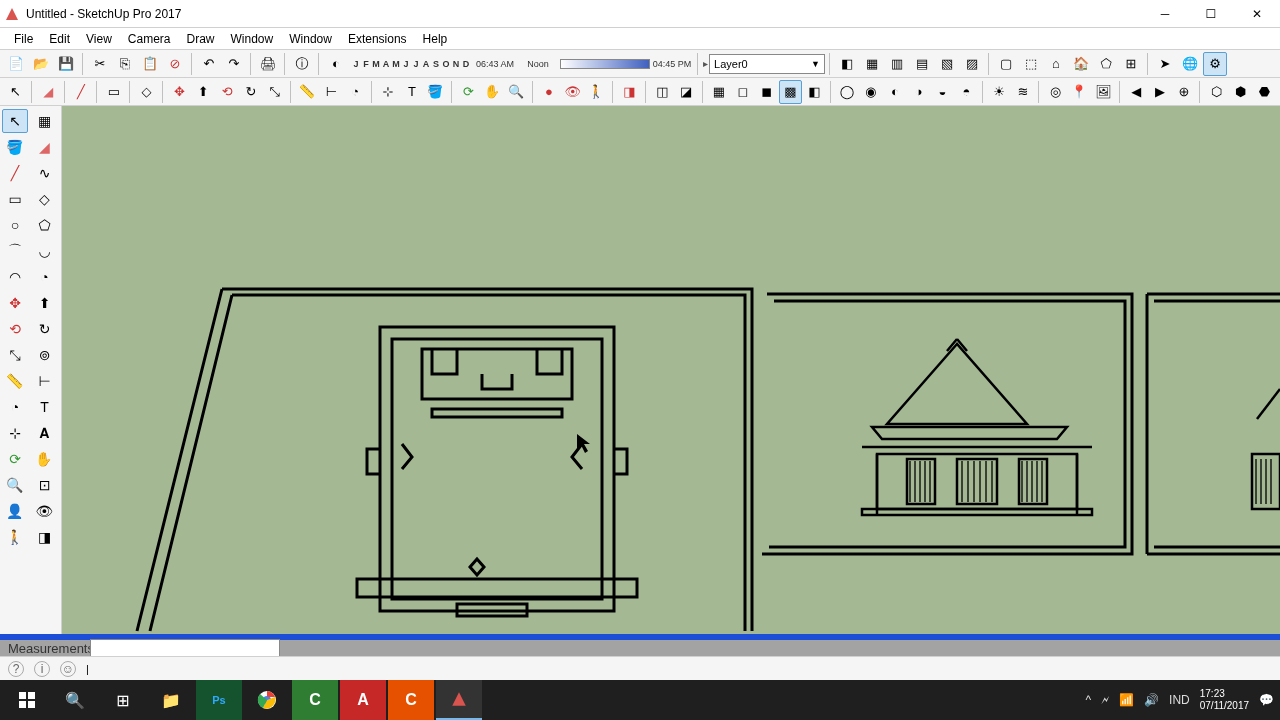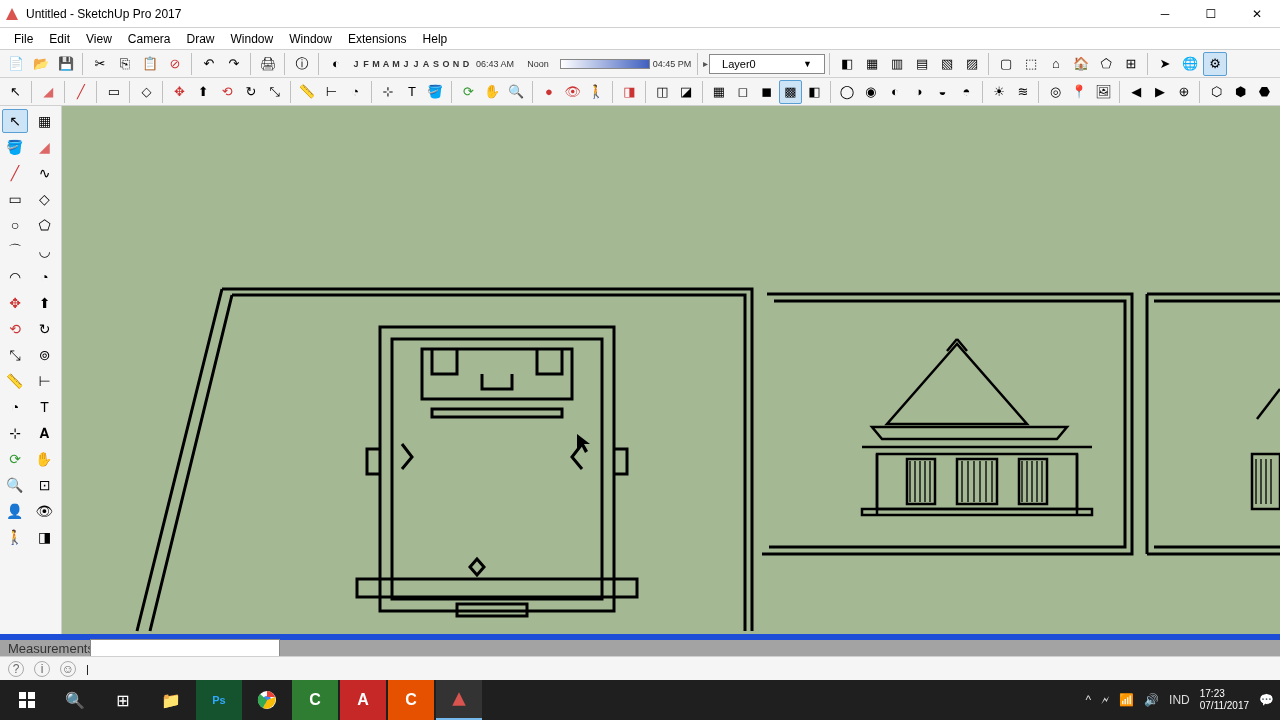--- a/index.html
+++ b/index.html
@@ -12,21 +12,21 @@
 .menubar { height: 22px; background: #fff; border-bottom: 1px solid #d0d0d0; display: flex; align-items: center; padding: 0 6px; }
 .menubar .menu-item { font-size: 12px; padding: 2px 8px; cursor: default; }
 .toolbar-row { height: 28px; background: #f5f5f5; border-bottom: 1px solid #d0d0d0; display: flex; align-items: center; padding: 0 4px; gap: 1px; }
 .tb-btn { width: 24px; height: 24px; display: flex; align-items: center; justify-content: center; border: 1px solid transparent; border-radius: 2px; cursor: default; font-size: 13px; }
 .tb-btn.active { background: #cde4f7; border-color: #5a9fd4; }
 .tb-sep { width: 2px; height: 22px; border-left: 1px solid #c0c0c0; margin: 0 3px; }
 .shadow-bar { height: 16px; padding: 0 2px; display: flex; align-items: center; gap: 0; font-size: 9px; font-weight: bold; color: #333; }
 .shadow-bar .month { width: 10px; text-align: center; }
 .time-box { width: 42px; font-size: 9px; text-align: center; color: #333; }
 .time-bar { width: 90px; height: 10px; background: linear-gradient(90deg,#fff,#4060c0); border: 1px solid #888; }
-.layer-select { height: 20px; width: 116px; font-size: 11px; border: 1px solid #888; background: #fff; padding: 0 12px; display: flex; align-items: center; justify-content: space-between; }
+.layer-select { height: 20px; width: 116px; font-size: 11px; border: 1px solid #888; background: #fff; padding: 0 4px; display: flex; align-items: center; justify-content: space-between; }
 .layer-select .arr { font-size: 9px; }
 .main-area { flex: 1; display: flex; position: relative; }
 .left-toolbar { width: 62px; background: #f5f5f5; border-right: 1px solid #d0d0d0; padding: 3px 2px; display: grid; grid-template-columns: 1fr 1fr; gap: 2px; align-content: start; }
 .left-toolbar .tb-btn { width: 26px; height: 24px; font-size: 14px; }
 .canvas { flex: 1; background: #a4b894; position: relative; overflow: hidden; }
 .bottom-bar { height: 22px; background: #a3a3a3; border-top: 6px solid #1d4ed8; display: flex; align-items: center; font-size: 13px; }
 .bottom-bar .mlabel { width: 90px; padding: 0 8px; color: #333; }
 .bottom-bar .mbox { width: 190px; height: 18px; background: #fff; border: 1px solid #888; }
 .status-bar { height: 24px; background: #f5f5f5; border-top: 1px solid #d0d0d0; display: flex; align-items: center; font-size: 11px; padding: 0 8px; gap: 10px; }
 .status-bar .status-icon { width: 16px; height: 16px; display: flex; align-items: center; justify-content: center; font-size: 12px; color: #666; border: 1px solid #aaa; border-radius: 50%; }

